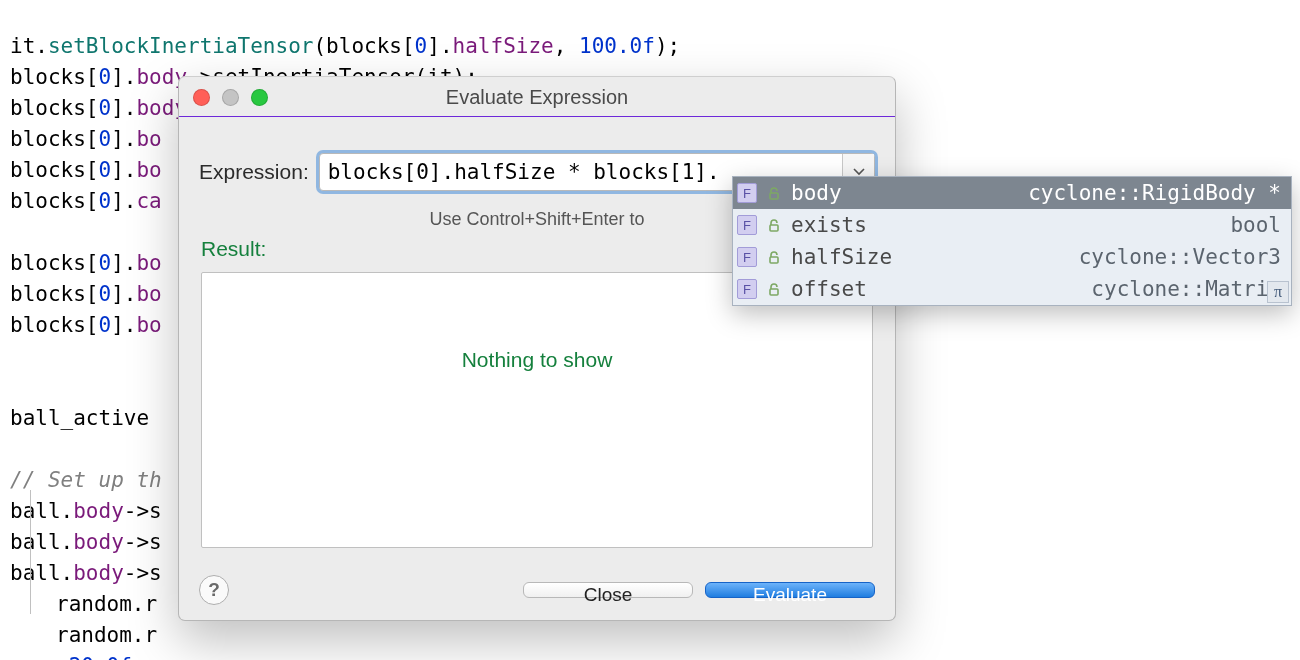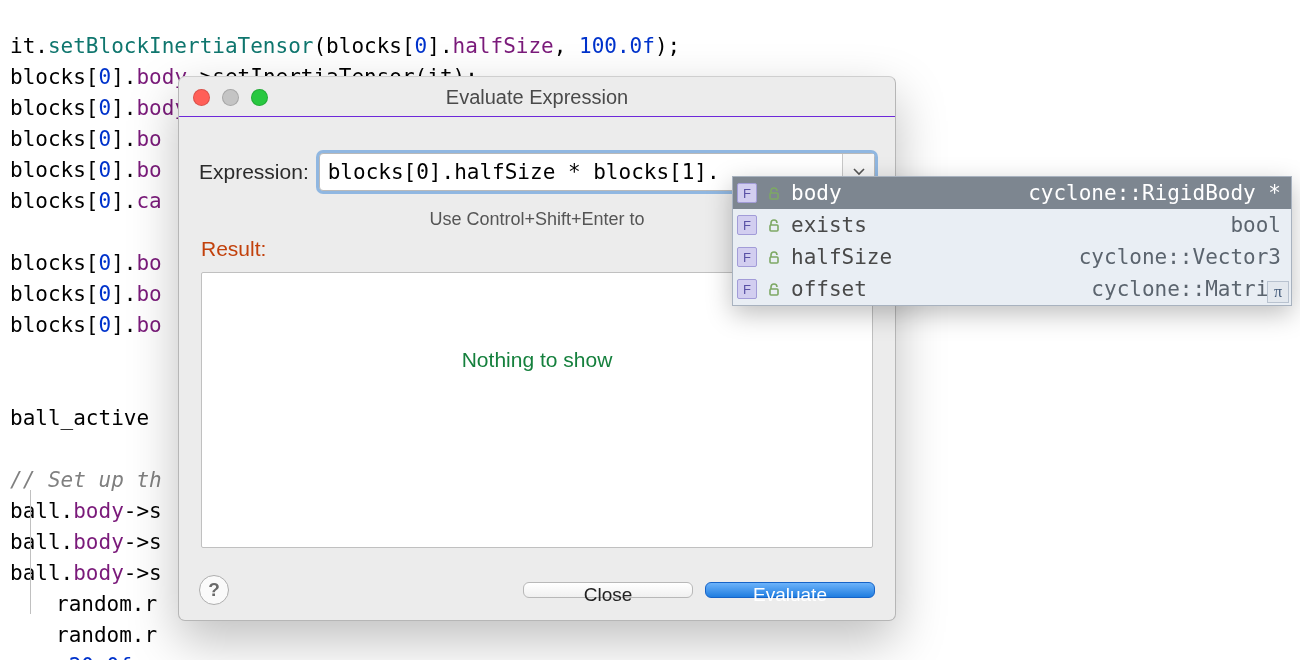--- a/index.html
+++ b/index.html
@@ -121,21 +121,21 @@
     color: #555;
     font-family: -apple-system, "Helvetica Neue", Arial, sans-serif;
     margin-top: 24px;
   }
 
   .result-label {
     position: absolute;
     left: 22px;
     top: 160px;
     font-size: 21px;
-    color: #c2410c;
+    color: #15803d;
   }
   .result-area {
     position: absolute;
     left: 22px; right: 22px;
     top: 195px;
     bottom: 72px;
     background: #ffffff;
     border: 1px solid #c0c0c0;
     border-radius: 2px;
     display: flex;

